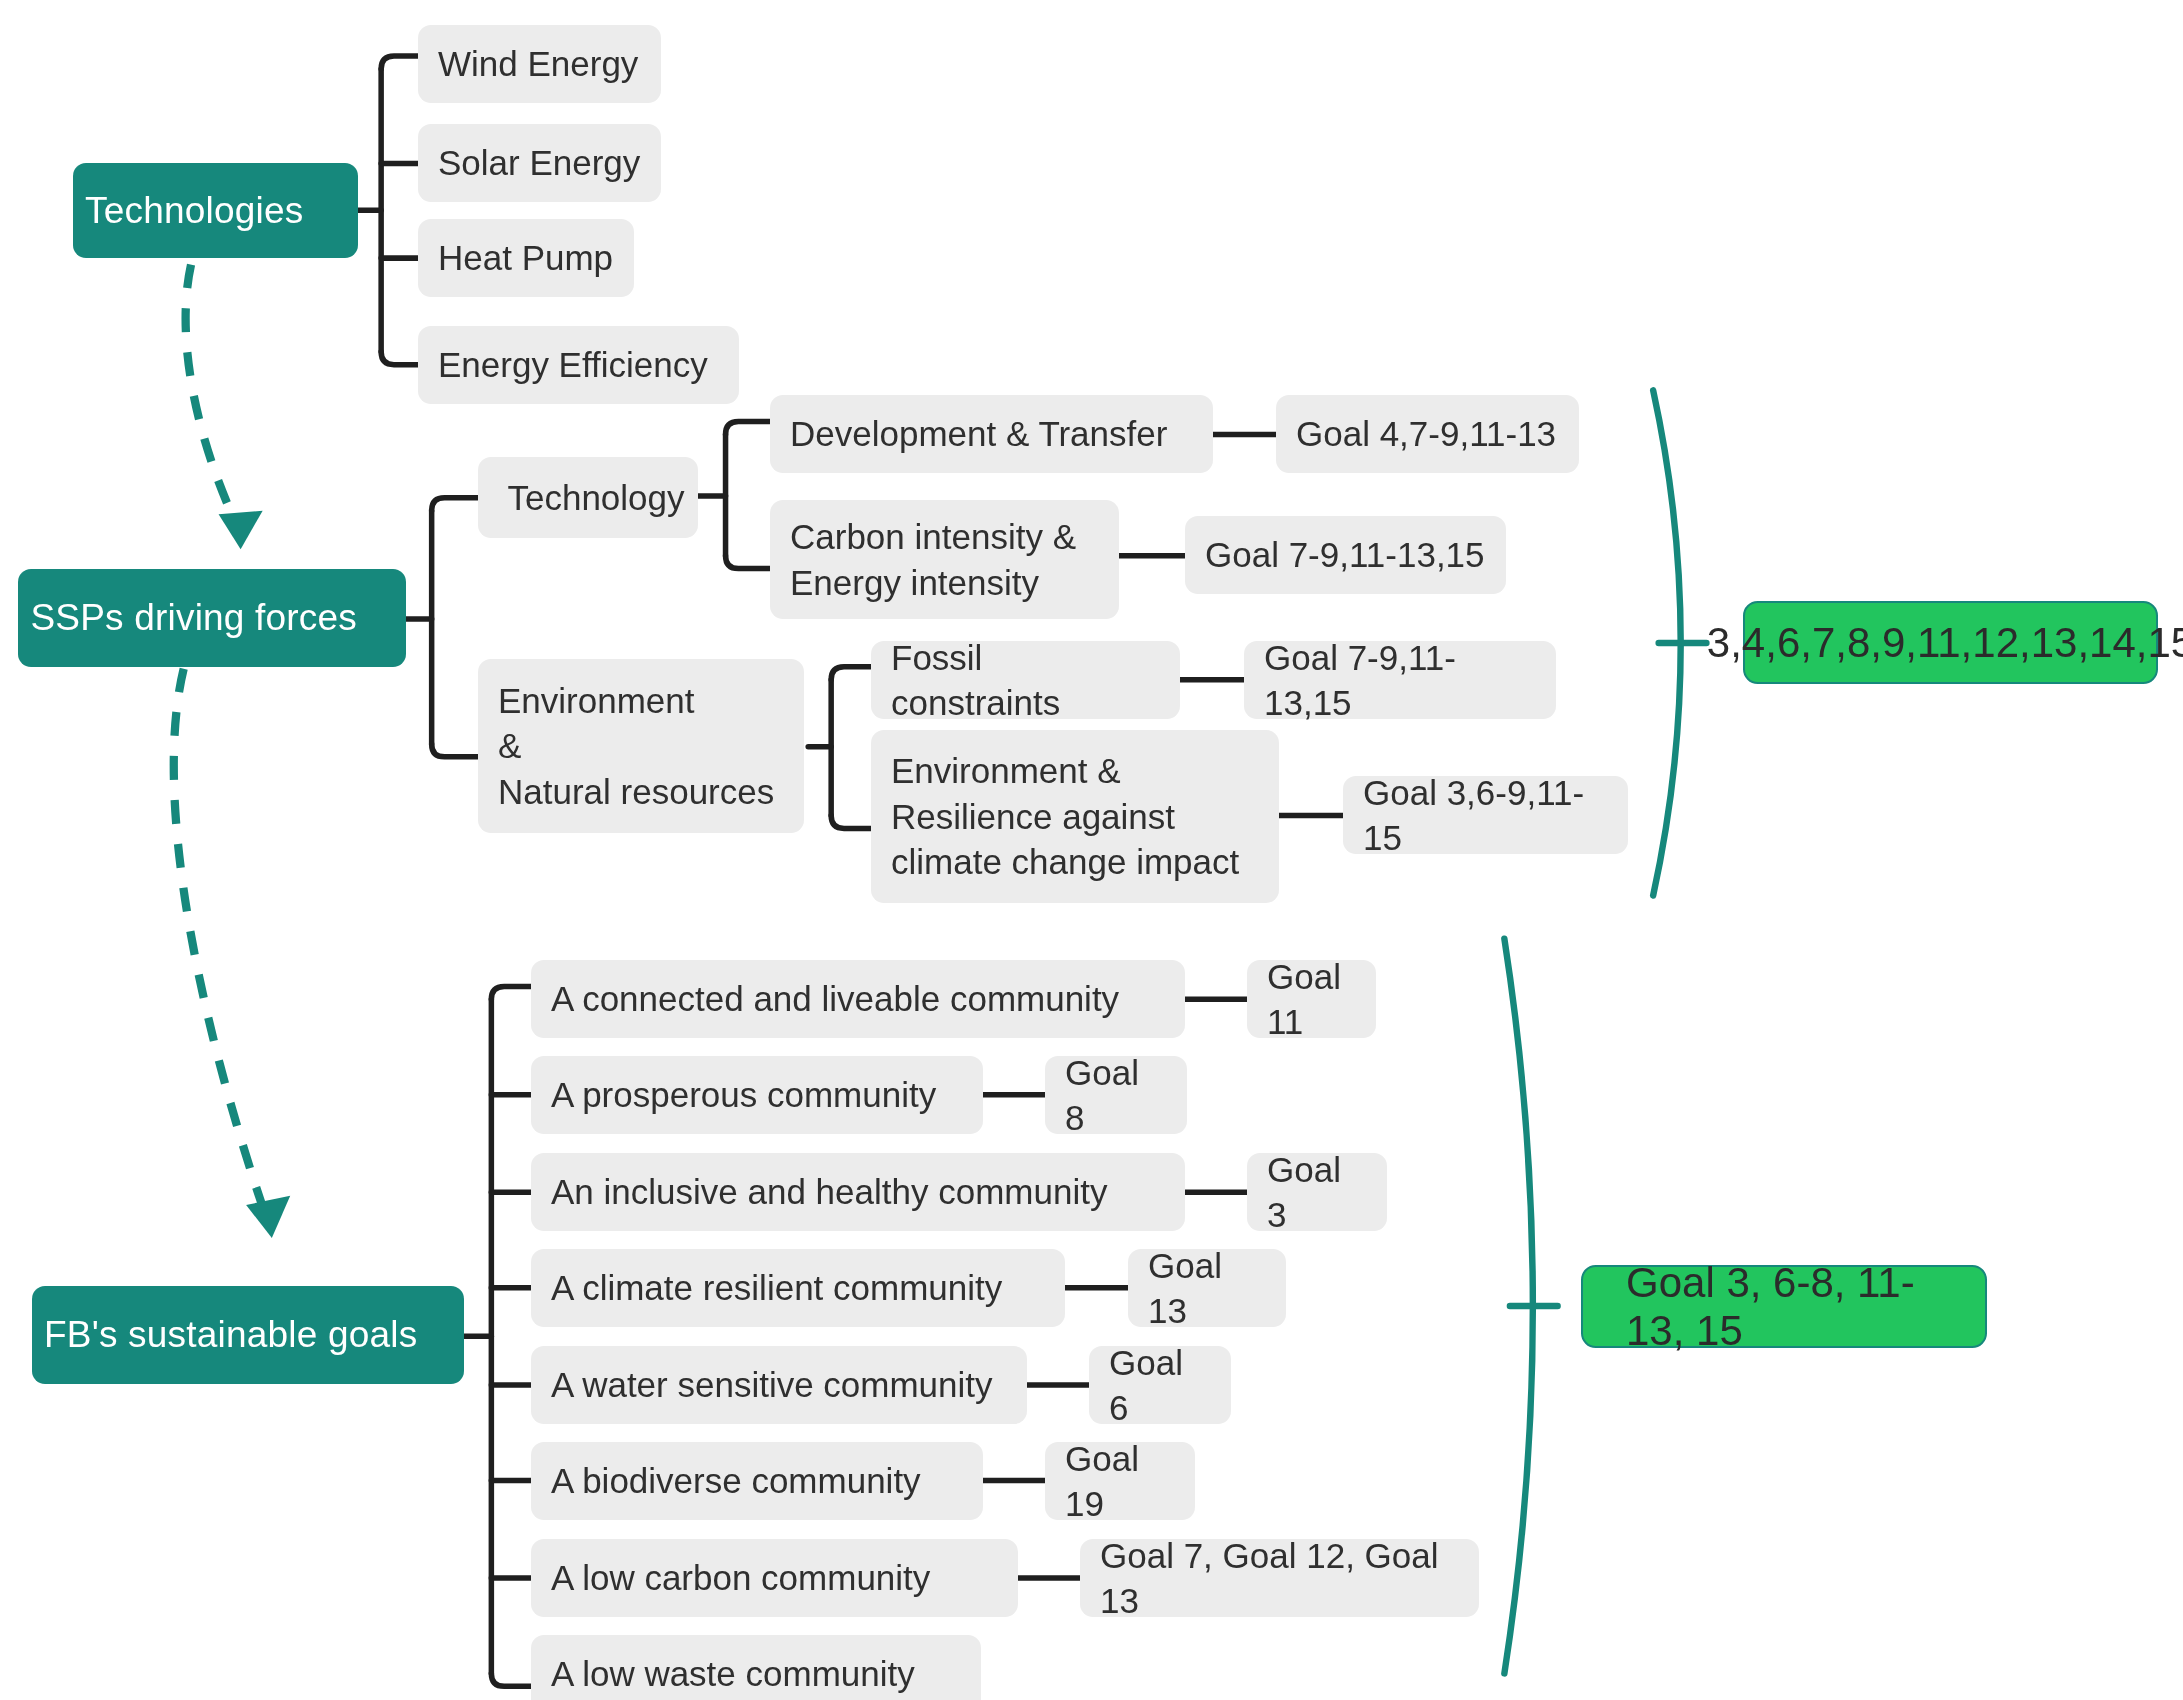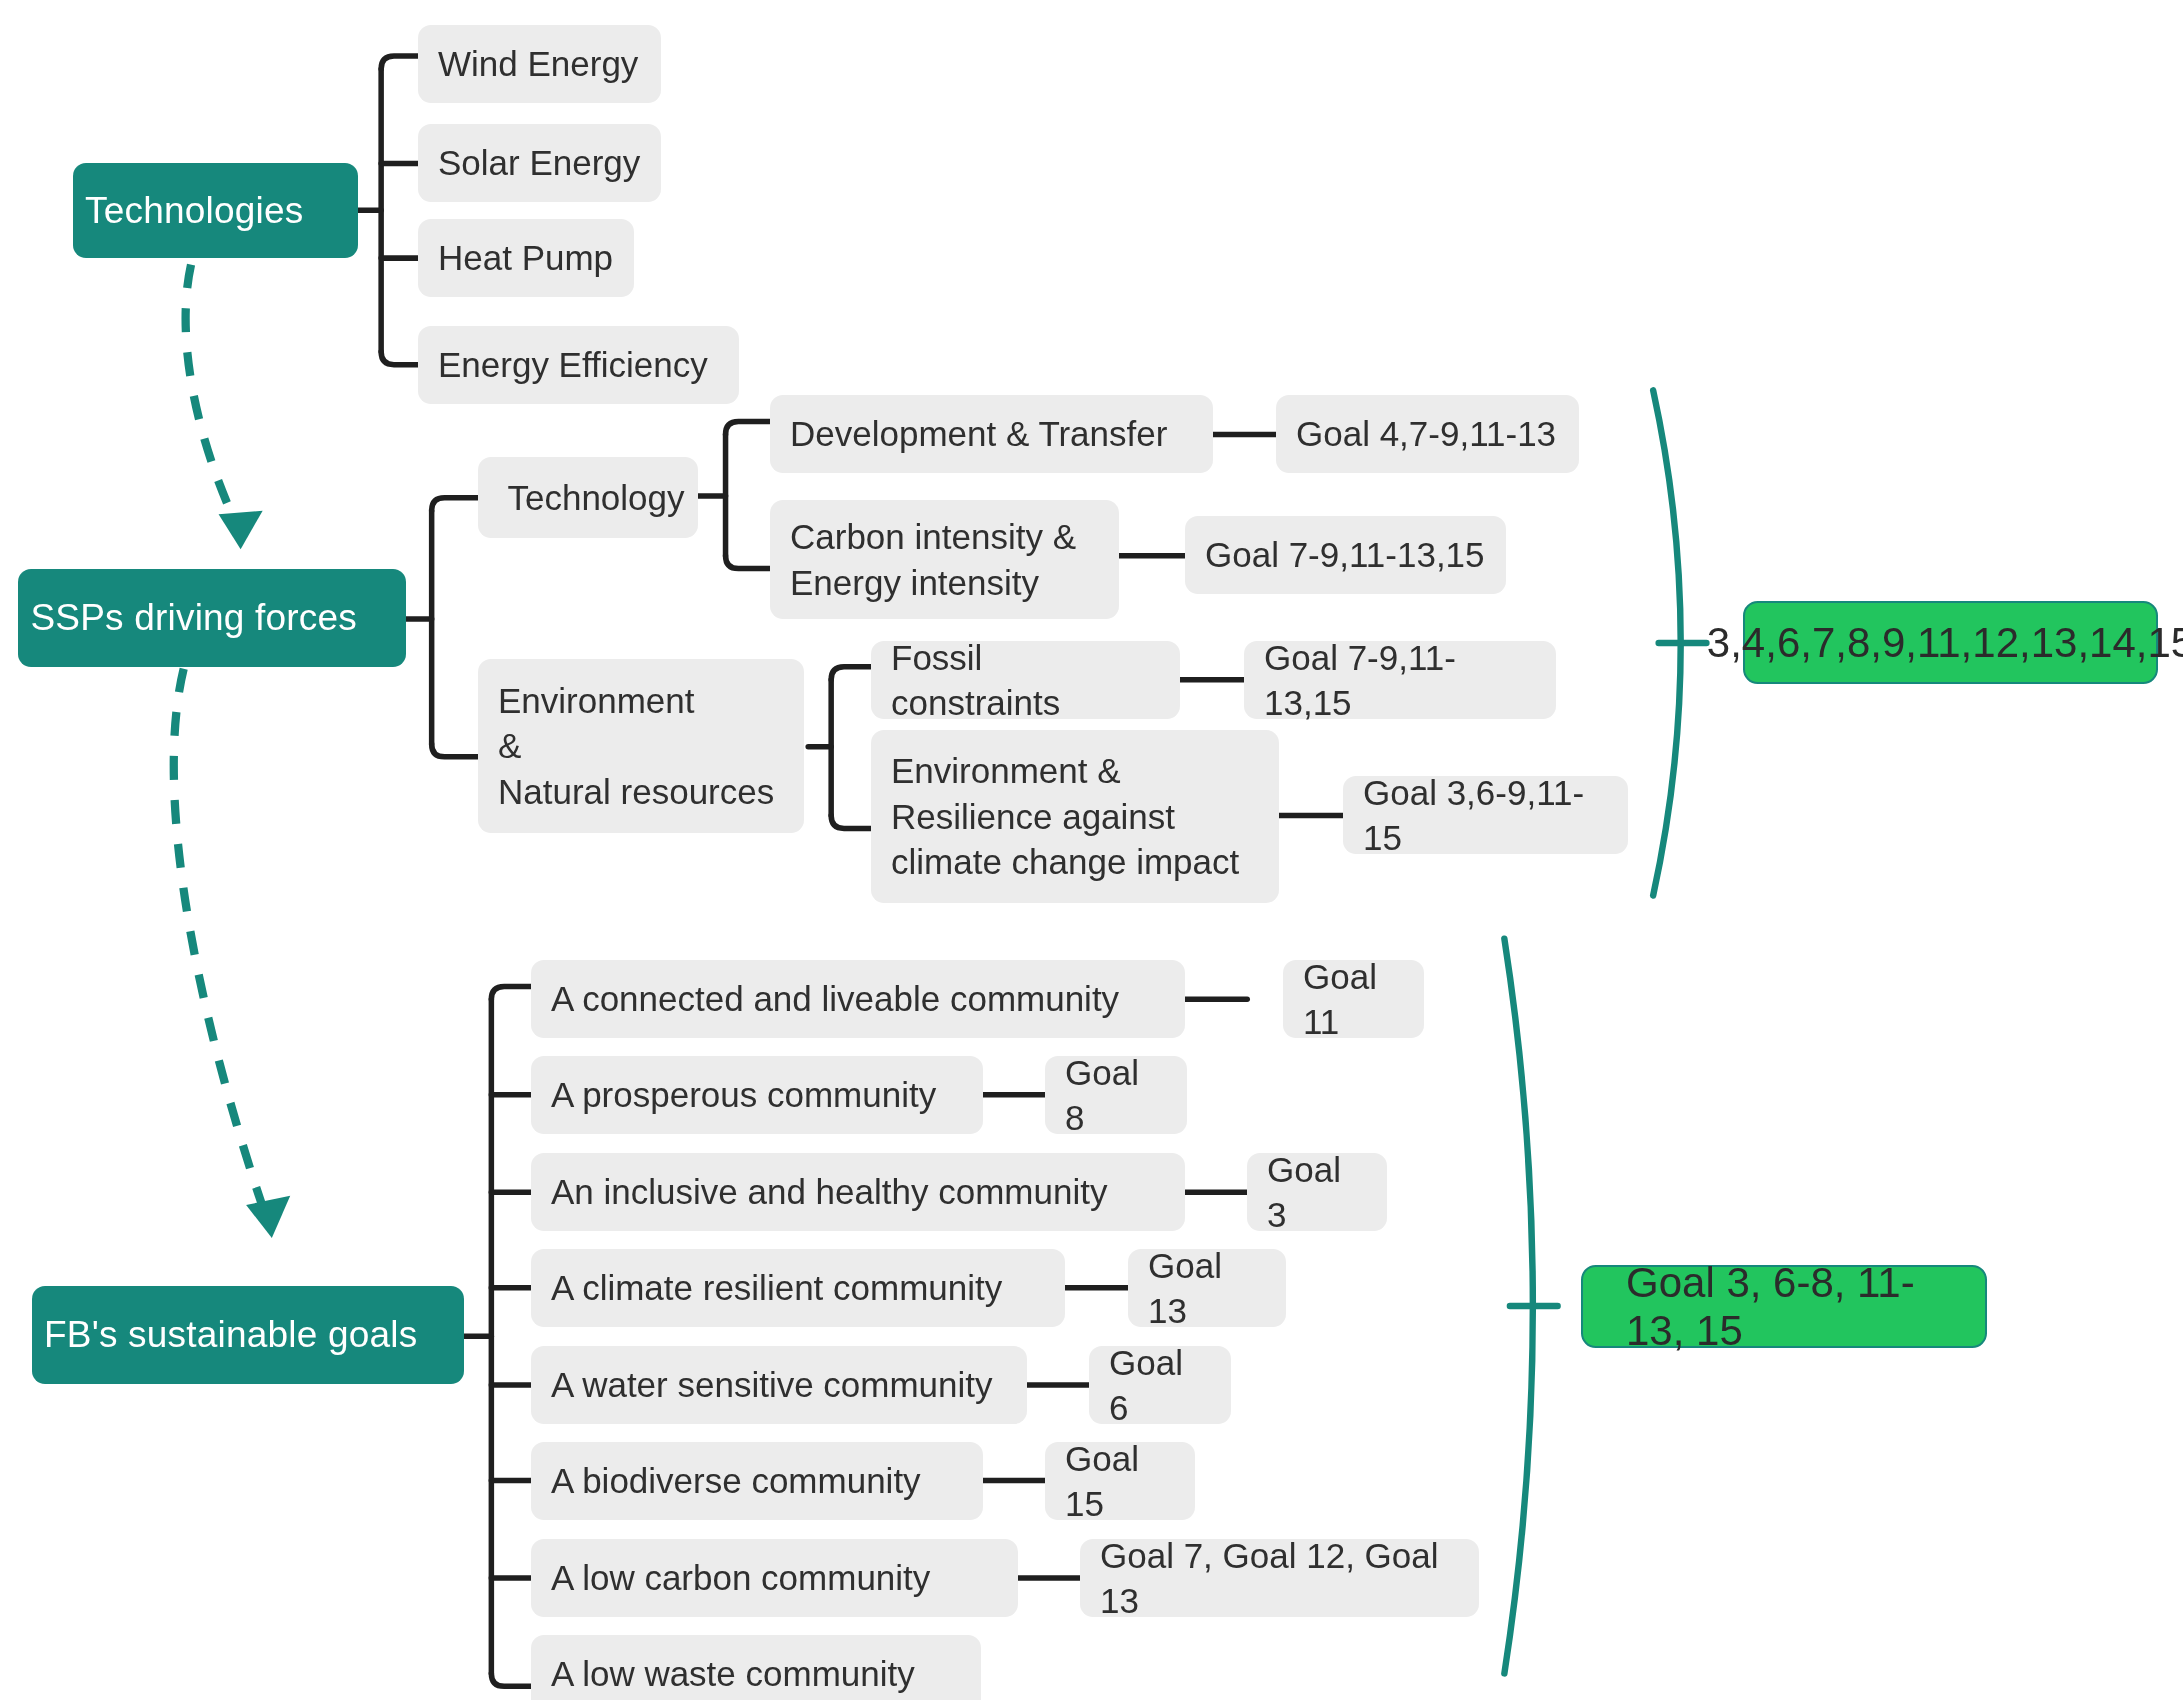--- a/index.html
+++ b/index.html
@@ -155,21 +155,21 @@
     <span>3,4,6,7,8,9,11,12,13,14,15</span>
   </div>
 
   <div class="node root" style="left:32px;top:1286px;width:432px;height:98px;">
     <span>FB's sustainable goals</span>
   </div>
 
   <div class="node grey" style="left:531px;top:960px;width:654px;height:78px;">
     <span>A connected and liveable community</span>
   </div>
-  <div class="node grey" style="left:1247px;top:960px;width:141px;height:78px;margin-left:36px;">
+  <div class="node grey" style="left:1247px;top:960px;width:129px;height:78px;">
     <span>Goal 11</span>
   </div>
 
   <div class="node grey" style="left:531px;top:1056px;width:452px;height:78px;">
     <span>A prosperous community</span>
   </div>
   <div class="node grey" style="left:1045px;top:1056px;width:142px;height:78px;">
     <span>Goal 8</span>
   </div>
 
@@ -191,21 +191,21 @@
     <span>A water sensitive community</span>
   </div>
   <div class="node grey" style="left:1089px;top:1346px;width:142px;height:78px;">
     <span>Goal 6</span>
   </div>
 
   <div class="node grey" style="left:531px;top:1442px;width:452px;height:78px;">
     <span>A biodiverse community</span>
   </div>
   <div class="node grey" style="left:1045px;top:1442px;width:150px;height:78px;">
-    <span>Goal 15</span>
+    <span>Goal 19</span>
   </div>
 
   <div class="node grey" style="left:531px;top:1539px;width:487px;height:78px;">
     <span>A low carbon community</span>
   </div>
   <div class="node grey" style="left:1080px;top:1539px;width:399px;height:78px;">
     <span>Goal 7, Goal 12, Goal 13</span>
   </div>
 
   <div class="node grey" style="left:531px;top:1635px;width:450px;height:78px;">

